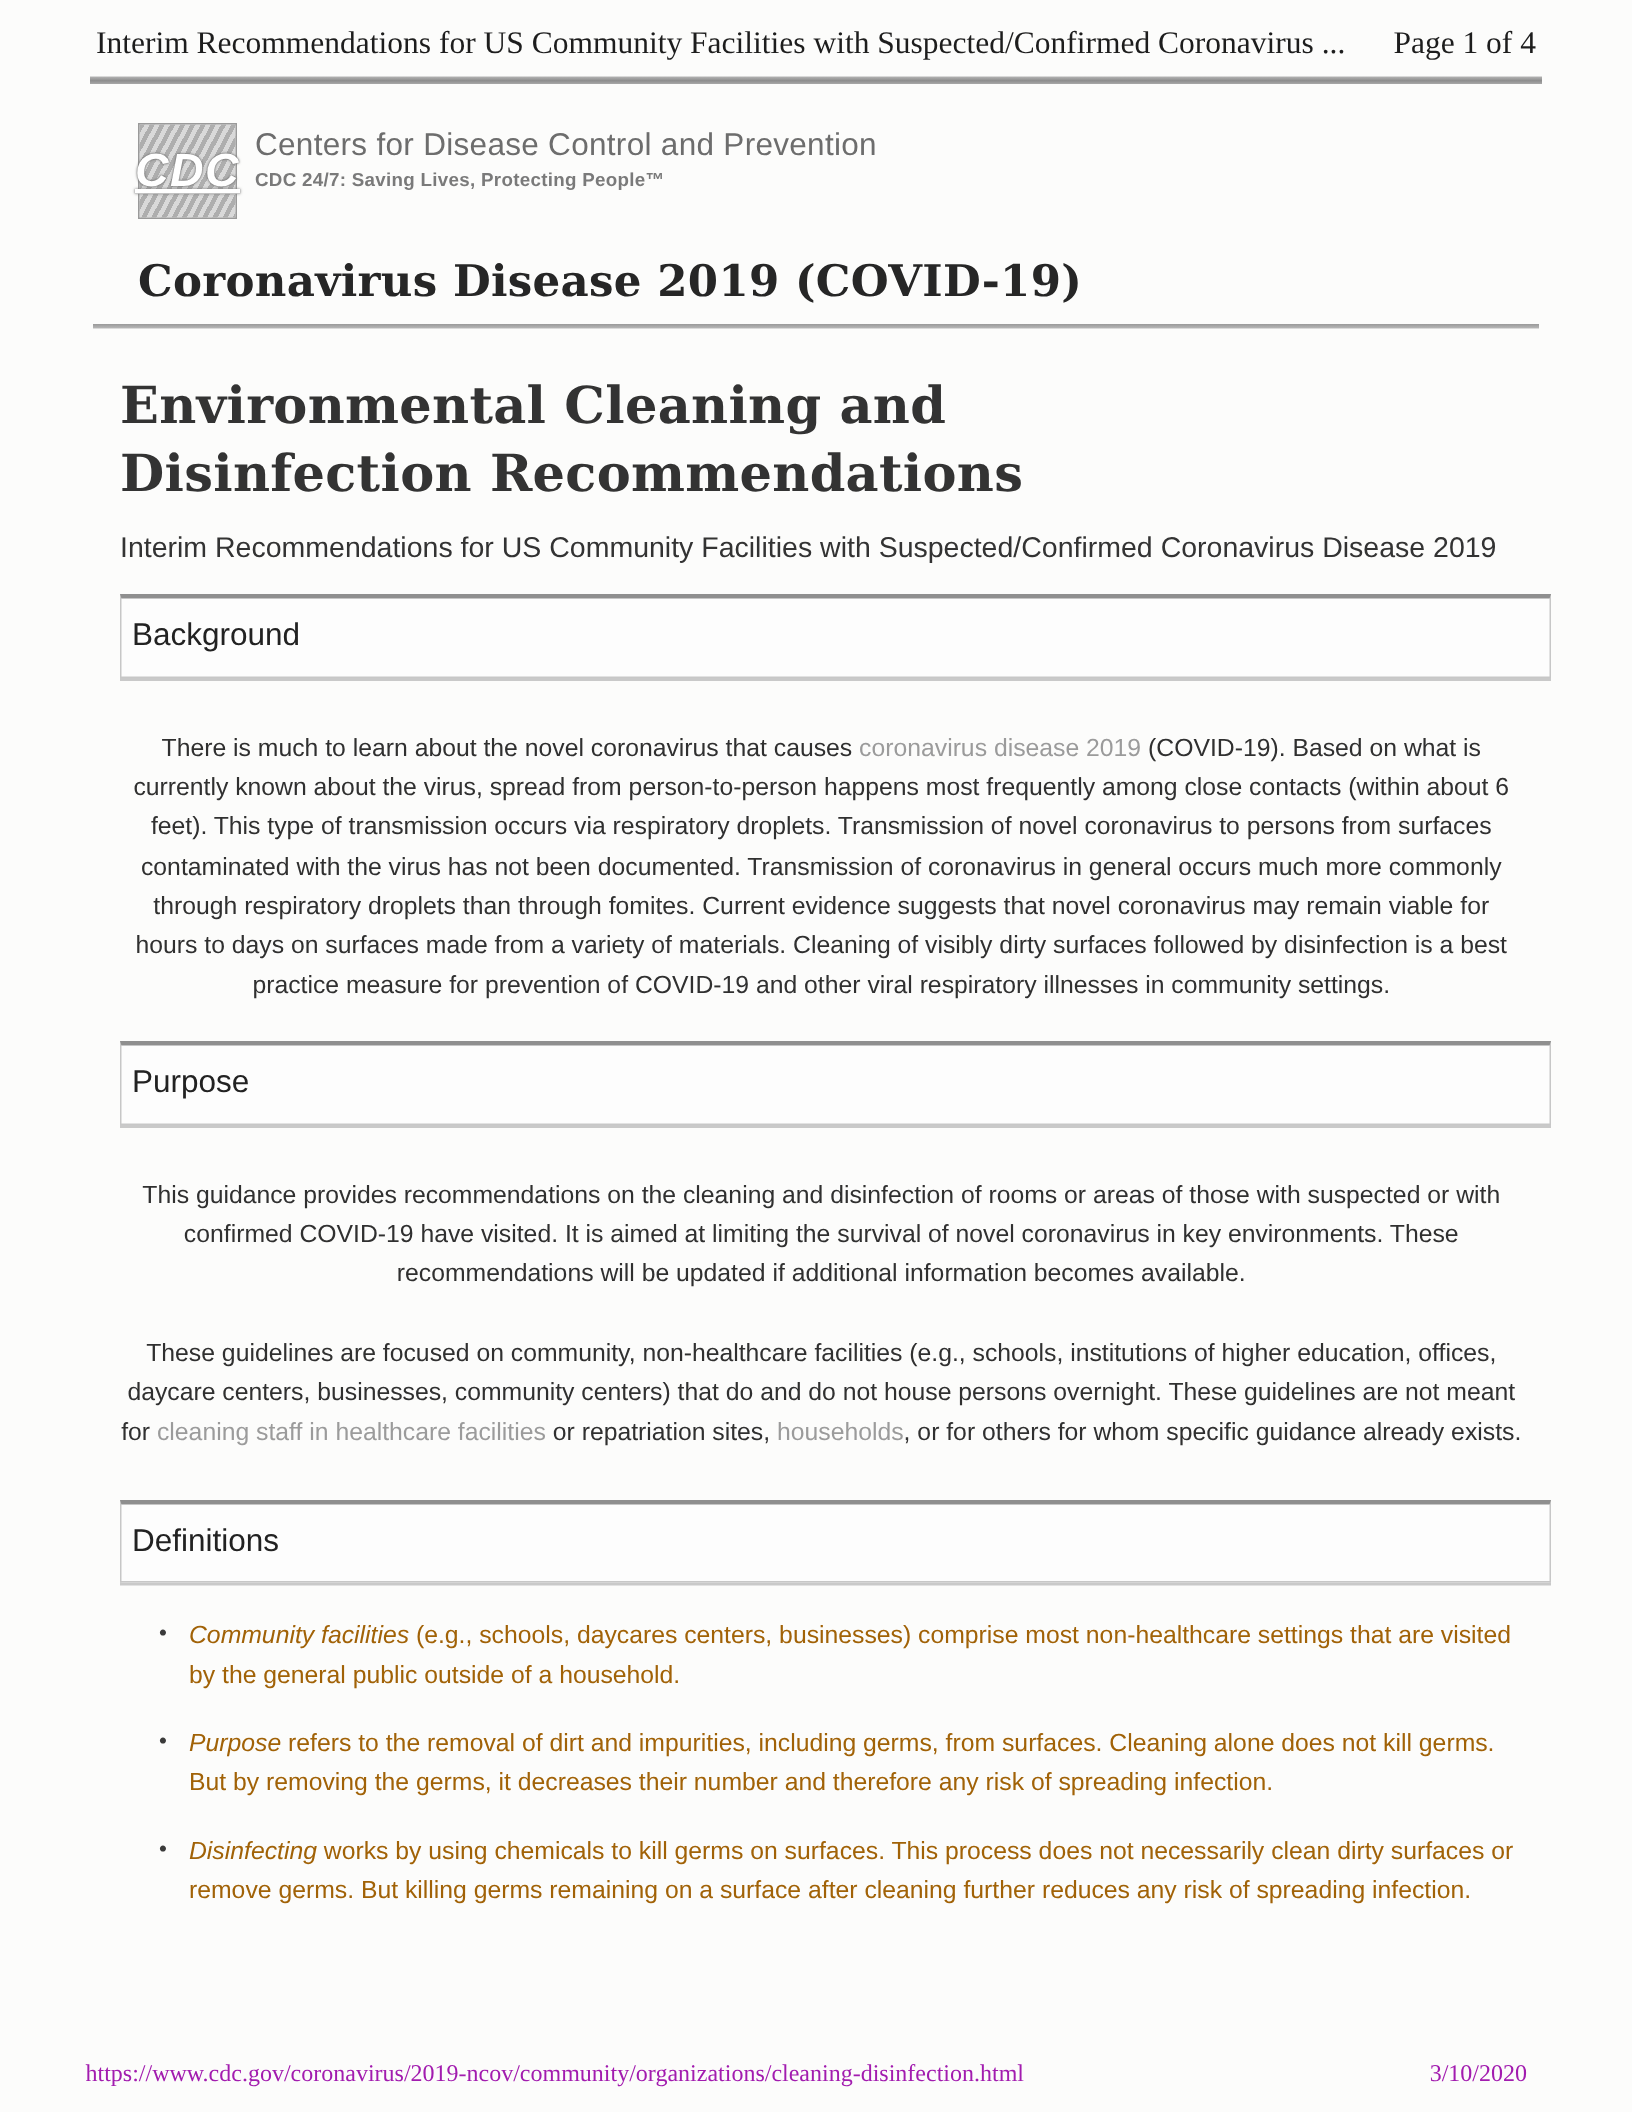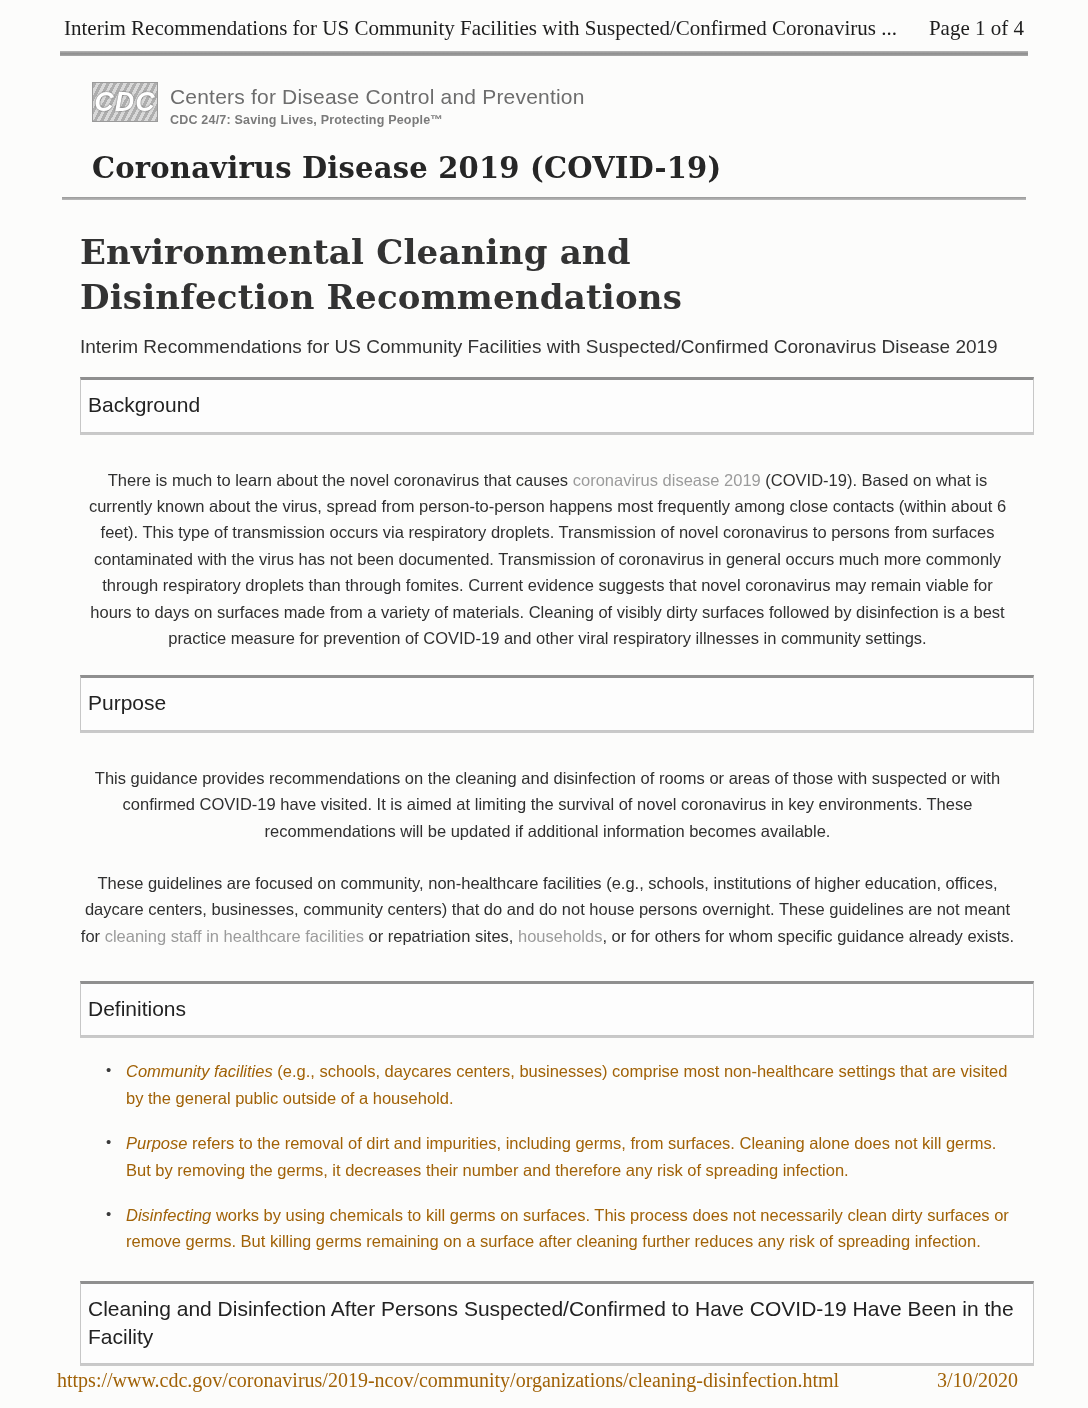--- a/index.html
+++ b/index.html
@@ -23,33 +23,34 @@
   .top-rule {
     margin:10px 60px 0 60px;
     height:5px;
     background:linear-gradient(#b5b5b5,#8d8d8d 55%,#a8a8a8);
   }
   .print-footer {
     position:absolute; left:0; right:0; bottom:16px;
     display:flex; justify-content:space-between; align-items:baseline;
     padding:0 70px 0 57px;
     font-family:"Liberation Serif", serif;
-    font-size:20px; color:#a16207;
+    font-size:16px; color:#a21caf;
   }
   
   .masthead { display:flex; align-items:flex-start; margin:26px 0 0 92px; }
   .cdc-logo {
-    width:66px; height:40px;
+    width:66px; height:64px;
     background:repeating-linear-gradient(118deg,#aeaeae 0 3px,#d9d9d9 3px 6px);
     border:1px solid #9a9a9a;
     display:flex; align-items:center; justify-content:center;
-    color:#fff; font-weight:bold; font-size:27px; letter-spacing:1px;
+    color:#fff; font-weight:bold; font-size:31px; letter-spacing:1px;
     font-family:"Liberation Sans", sans-serif;
     text-shadow:0 0 2px #777, 0 0 1px #555;
     font-style:italic;
+    text-decoration:underline;
   }
   .mast-text { margin-left:12px; padding-top:3px; }
   .brand {
     font-size:21px; color:#6d6d6d; letter-spacing:.2px; line-height:1.15;
   }
   .tagline {
     margin-top:4px; font-size:12.5px; font-weight:bold; color:#7a7a7a; letter-spacing:.2px;
   }
   
   .site-title {
@@ -147,23 +148,20 @@
 
     <div class="section-box box-def">
       <span>Definitions</span>
     </div>
     <ul class="bullets">
       <li><span class="term">Community facilities</span><span> (e.g., schools, daycares centers, businesses) comprise most non-healthcare settings that are visited by the general public outside of a household.</span></li>
       <li><span class="term">Purpose</span><span> refers to the removal of dirt and impurities, including germs, from surfaces. Cleaning alone does not kill germs. But by removing the germs, it decreases their number and therefore any risk of spreading infection.</span></li>
       <li><span class="term">Disinfecting</span><span> works by using chemicals to kill germs on surfaces. This process does not necessarily clean dirty surfaces or remove germs. But killing germs remaining on a surface after cleaning further reduces any risk of spreading infection.</span></li>
     </ul>
 
-    <div class="section-box box-cln">
-      <span>Cleaning and Disinfection After Persons Suspected/Confirmed to Have COVID-19 Have Been in the Facility</span>
-    </div>
 
   </div>
 
   <div class="print-footer">
     <span>https://www.cdc.gov/coronavirus/2019-ncov/community/organizations/cleaning-disinfection.html</span>
     <span>3/10/2020</span>
   </div>
 
 </div>
 

